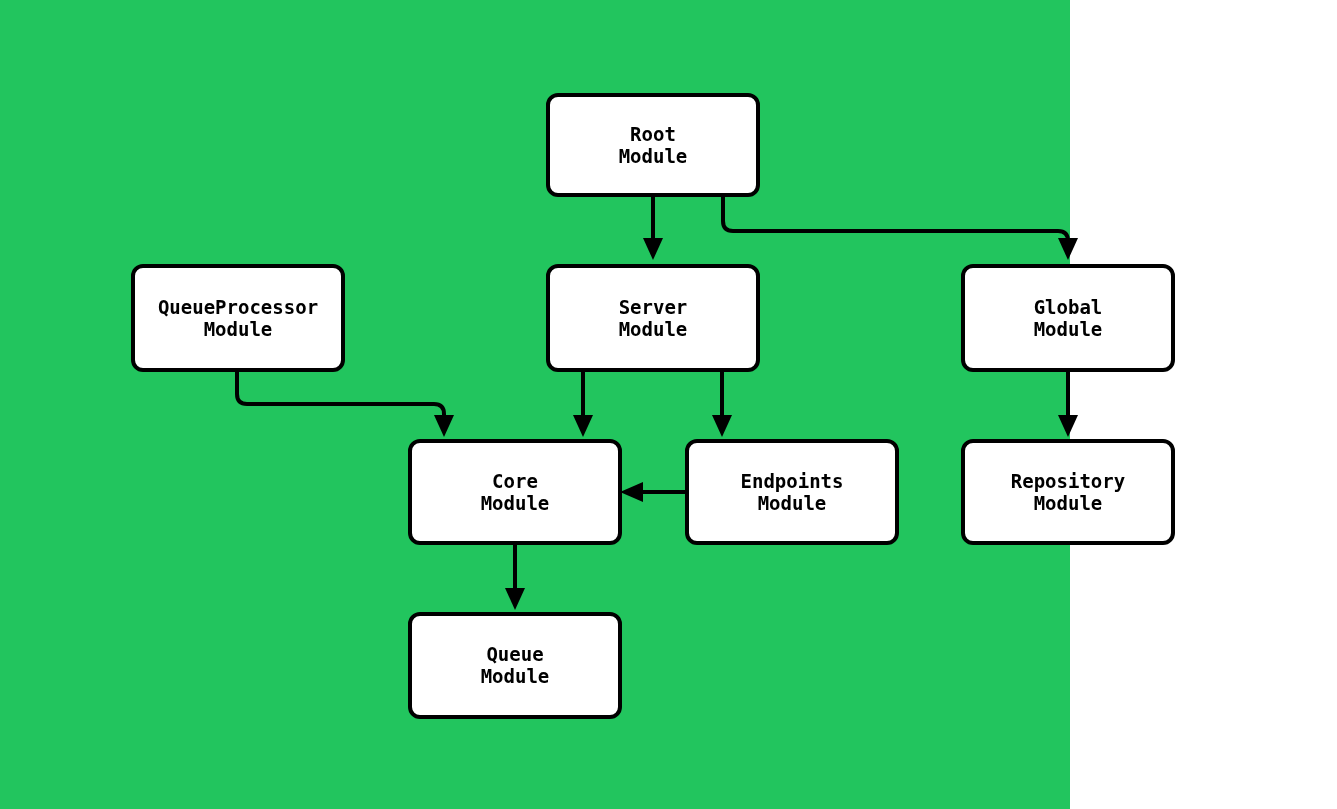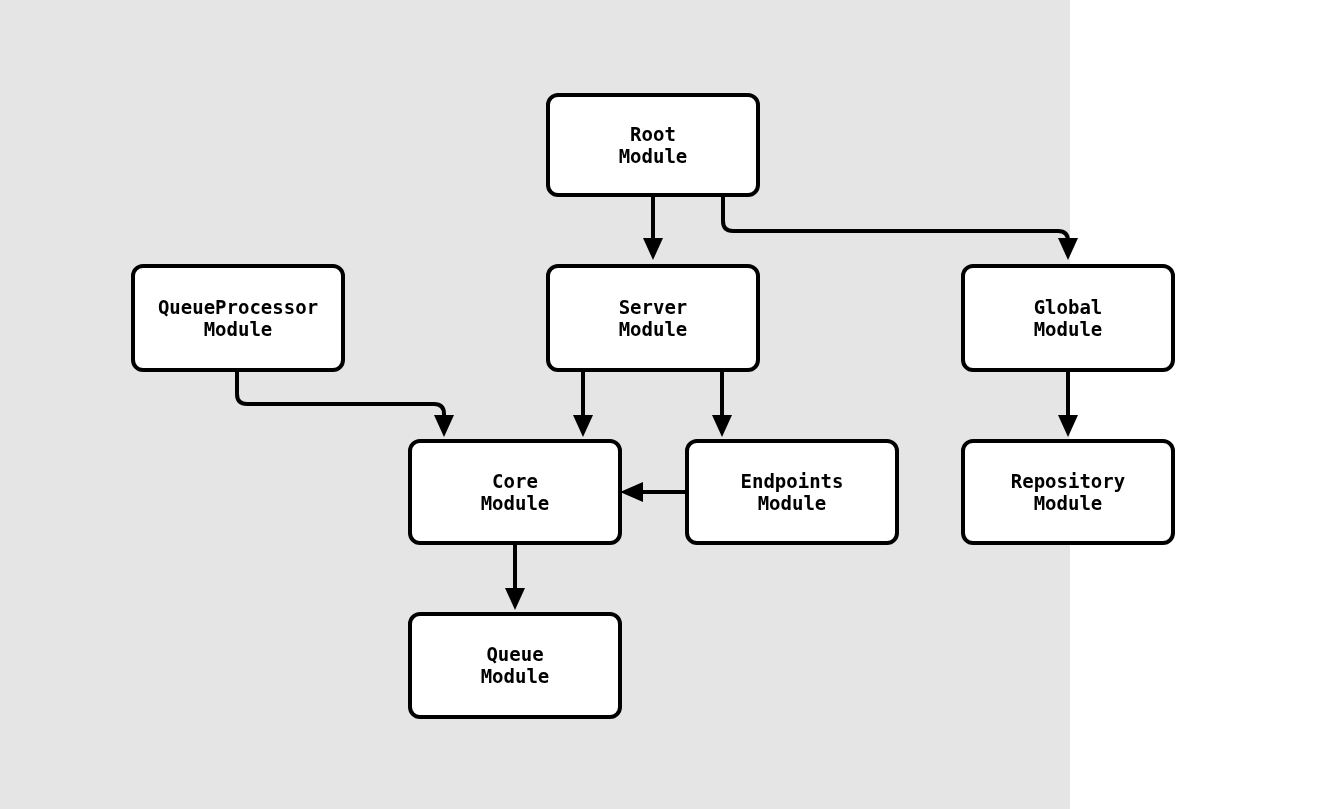--- a/index.html
+++ b/index.html
@@ -10,21 +10,21 @@
   body {
     width: 1337px;
     height: 809px;
     font-family: "DejaVu Sans Mono", "Liberation Mono", monospace;
     overflow: hidden;
   }
   #diagram-root {
     position: relative;
     width: 1070px;
     height: 809px;
-    background: #e5e5e5;
+    background: #22c55e;
   }
   svg#graph {
     display: block;
     width: 1337px;
     height: 809px;
   }
   .node-shape {
     fill: #ffffff;
     stroke: #000000;
     stroke-width: 4;

